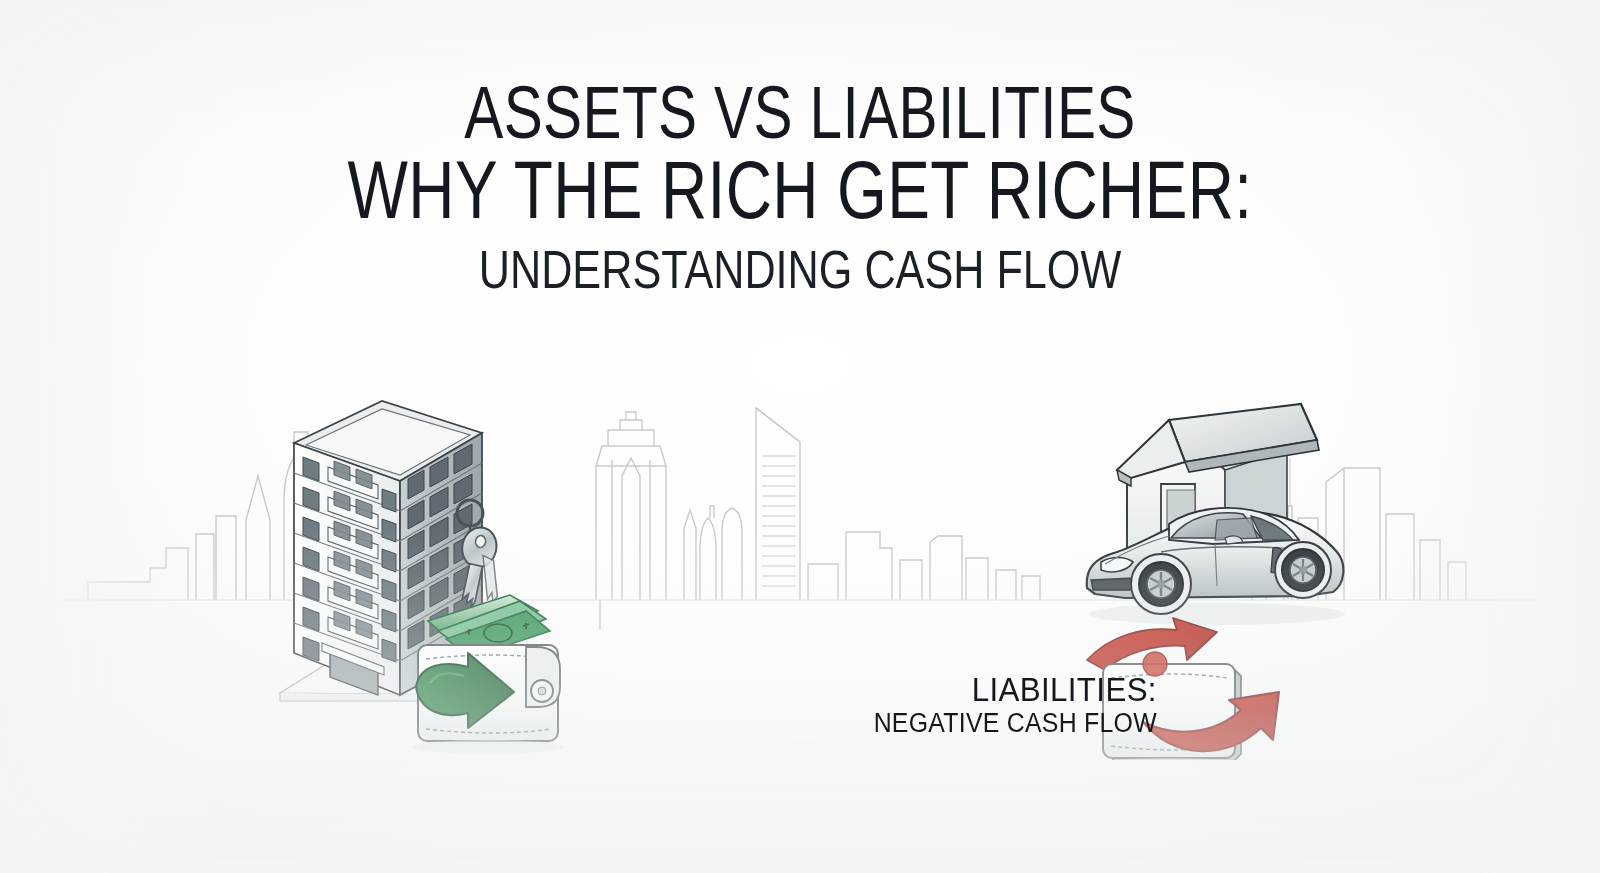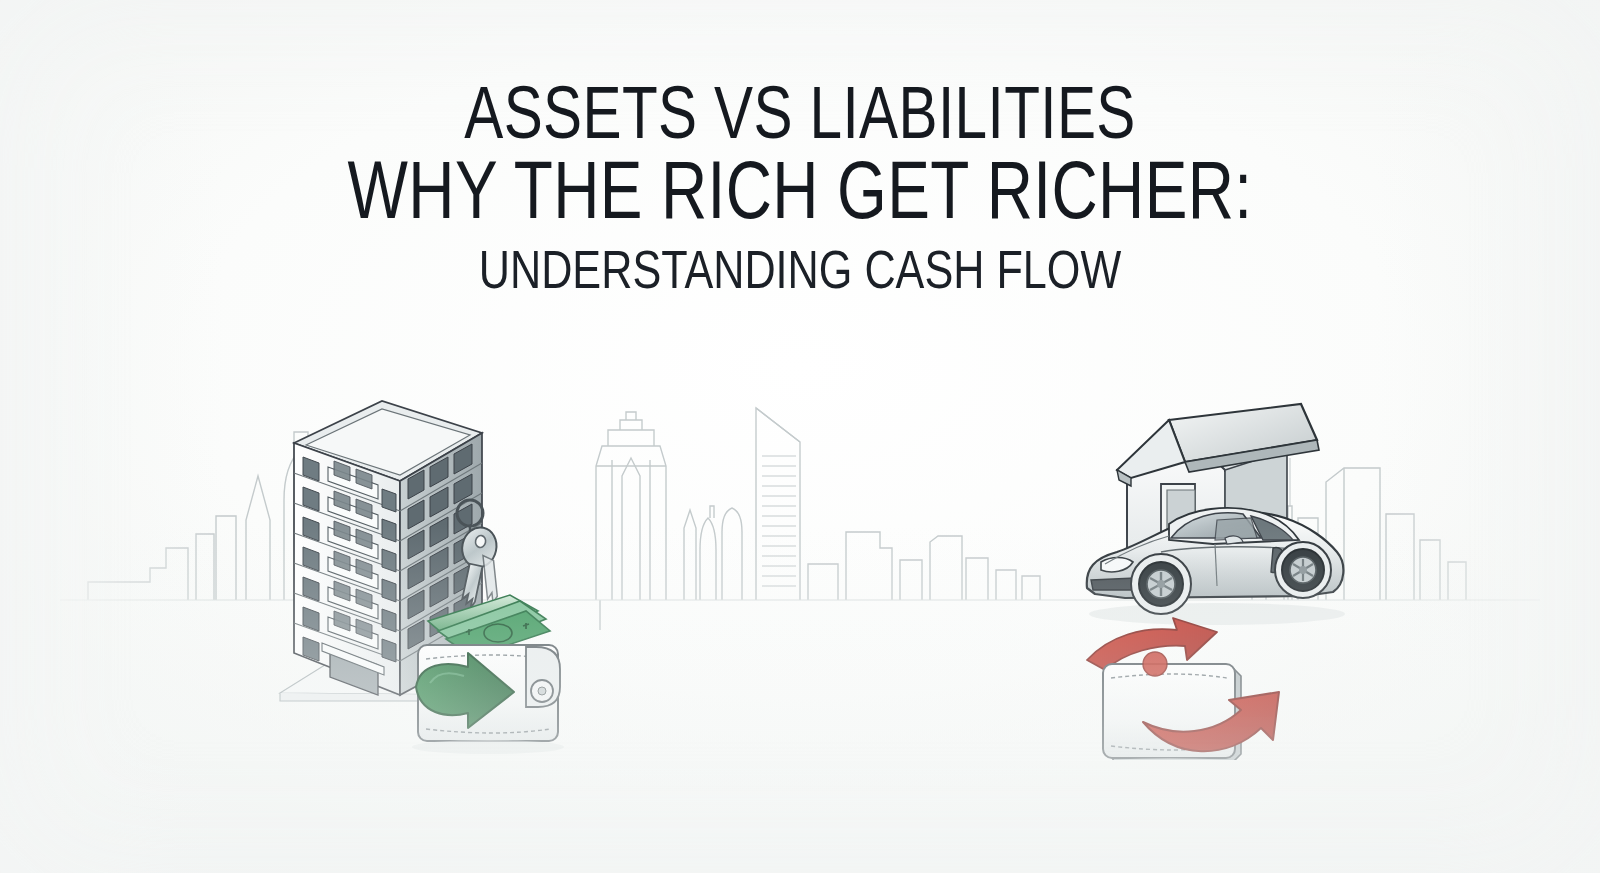--- a/index.html
+++ b/index.html
@@ -454,14 +454,18 @@
   <div class="paper-tint"></div>
   <div class="vignette"></div>
 
   <div id="titleblock">
     <div class="t-line1">ASSETS VS LIABILITIES</div>
     <div class="t-line2">WHY THE RICH GET RICHER:</div>
     <div class="t-line3">UNDERSTANDING CASH FLOW</div>
   </div>
 
 
+  <div class="label-grp" id="liabilities-label">
+    <div class="label-title">LIABILITIES:</div>
+    <div class="label-sub">NEGATIVE CASH FLOW</div>
+  </div>
 
 </div>
 
 </body></html>

